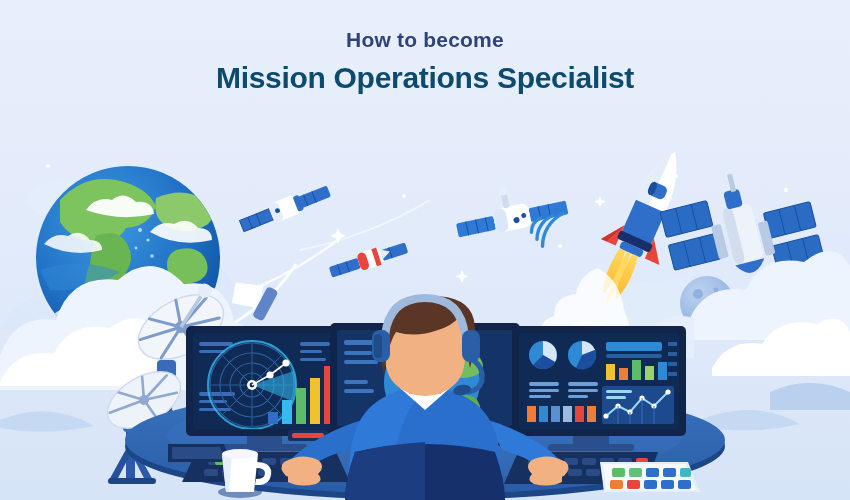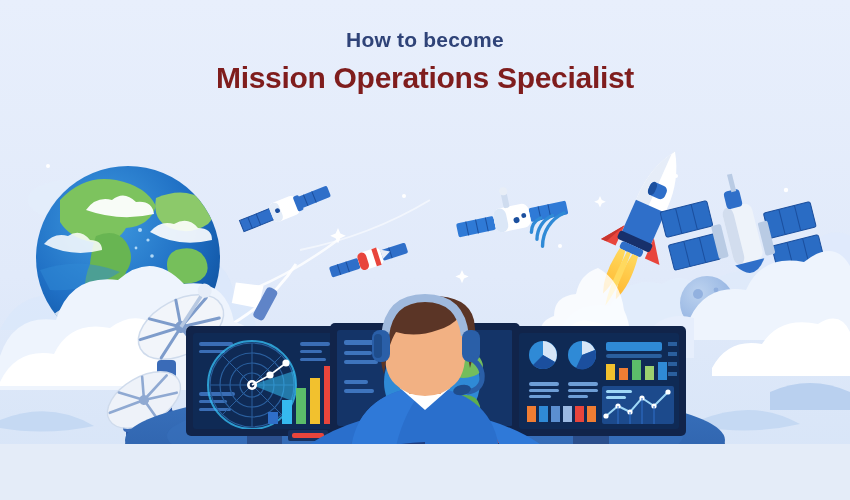--- a/index.html
+++ b/index.html
@@ -1,29 +1,29 @@
 <!DOCTYPE html>
 <html><head>
 <meta charset="utf-8">
 <style>
   html,body{margin:0;padding:0;}
   body{
     width:850px;height:500px;overflow:hidden;
     font-family:"Liberation Sans", sans-serif;
     background:#e4ecf8;
   }
-  #stage{position:relative;width:850px;height:444px;overflow:hidden;background:#e4ecf8;}
+  #stage{position:relative;width:850px;height:500px;overflow:hidden;background:#e4ecf8;}
   #art{position:absolute;inset:0;}
   .hdr{position:absolute;left:0;top:0;width:850px;text-align:center;z-index:40;pointer-events:none;}
   .kicker{
     font-size:21px;font-weight:bold;color:#2f4378;letter-spacing:.2px;
     margin-top:28px;line-height:1.1;
   }
   .ttl{
-    font-size:30px;font-weight:bold;color:#7f1d1d;letter-spacing:-.3px;
+    font-size:30px;font-weight:bold;color:#0c4a6e;letter-spacing:-.3px;
     line-height:1.22;margin-top:9px;
   }
   .ttl span{display:block;}
 </style>
 </head>
 <body>
 
 <div id="stage">
 
   <svg id="art" viewBox="0 0 850 500" preserveAspectRatio="none">

